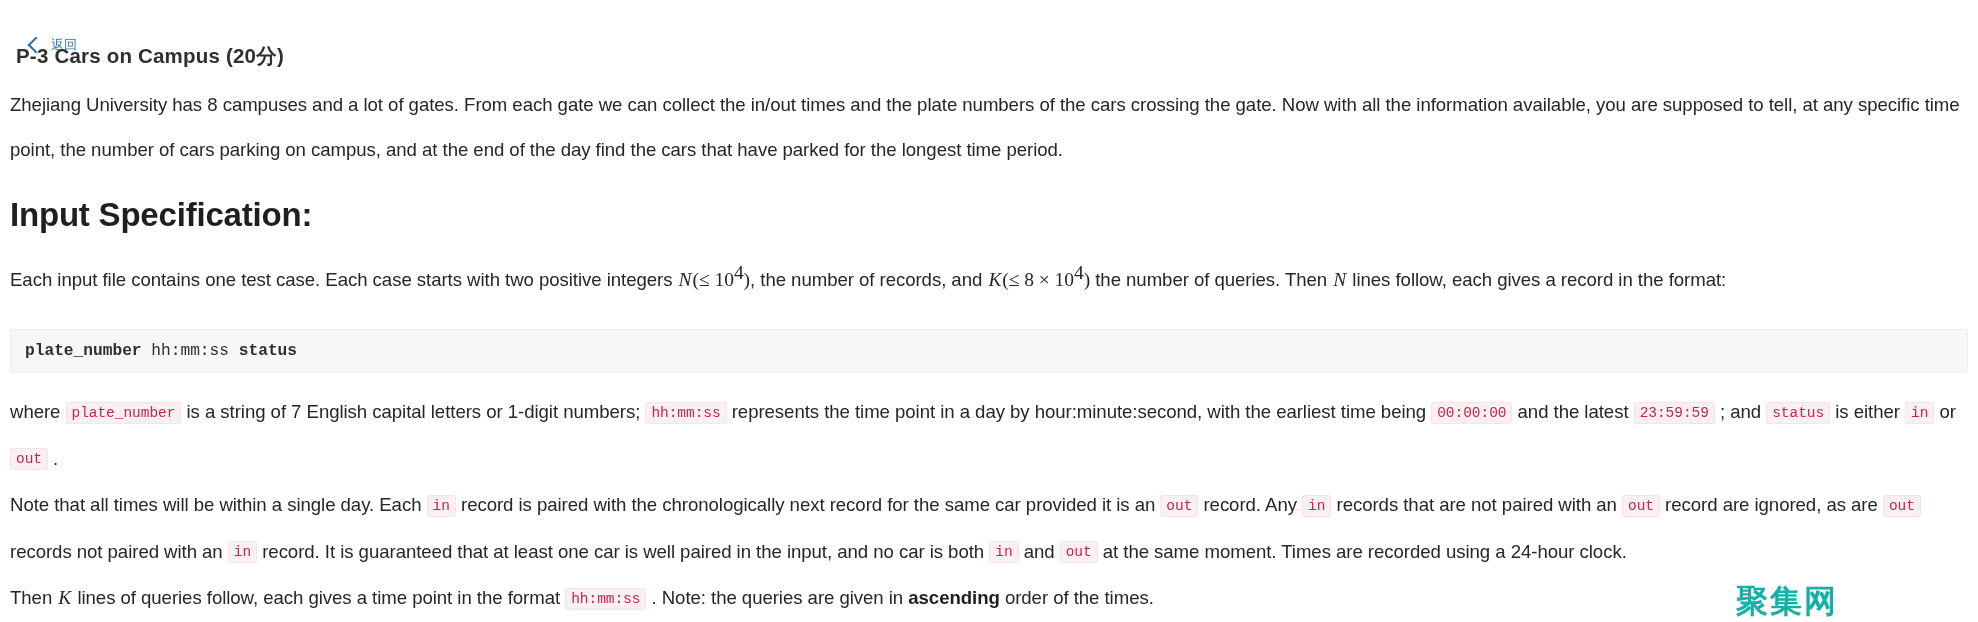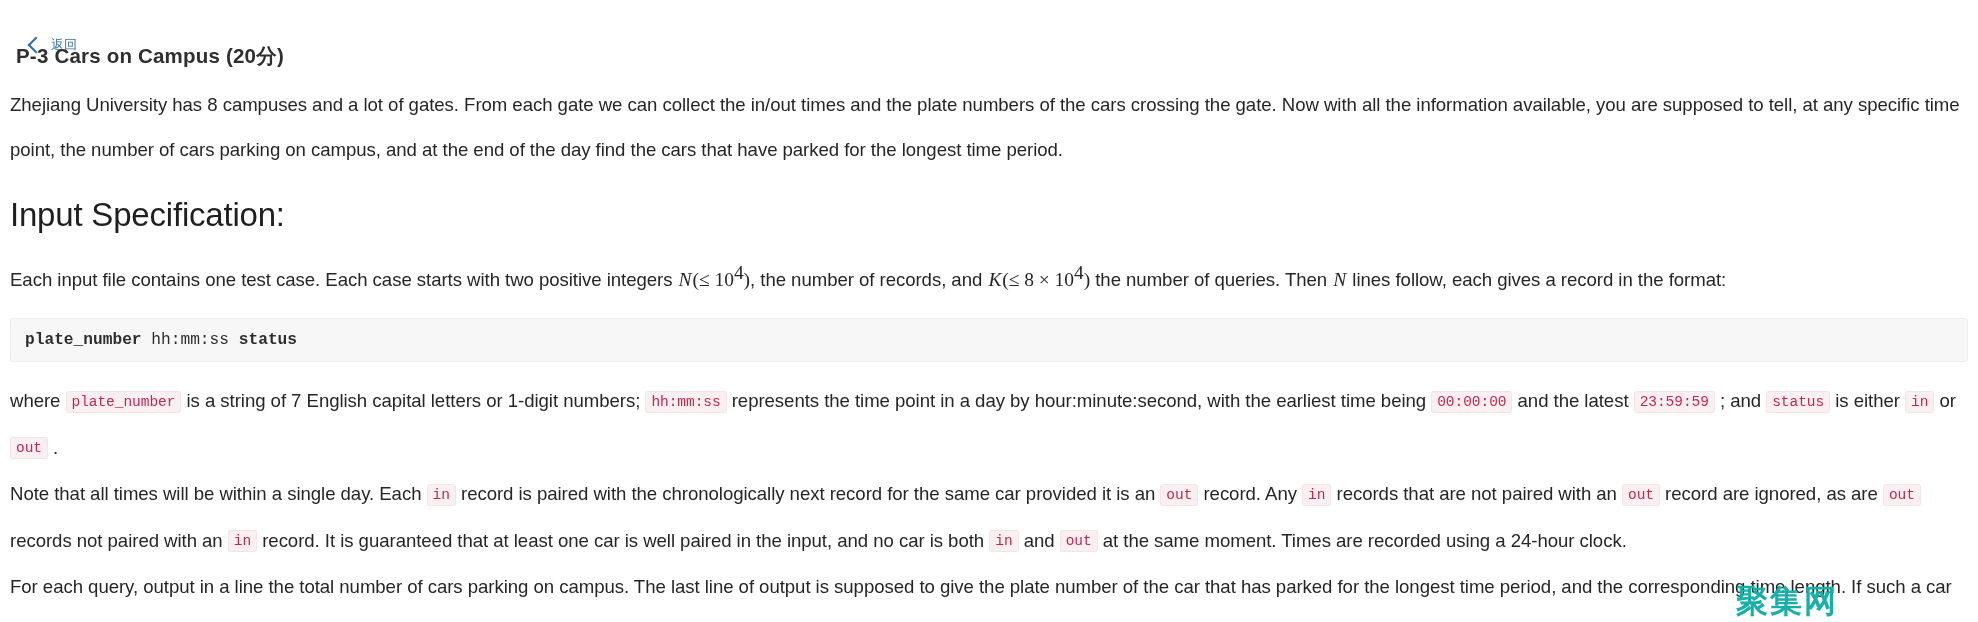--- a/index.html
+++ b/index.html
@@ -96,21 +96,21 @@
     line-height: 45px;
     color: #262626;
     font-family: "Liberation Sans", sans-serif;
     letter-spacing: -0.05px;
   }
 
   .para-intro { margin-bottom: 4px; }
 
   h2.spec-heading {
     font-size: 33px;
-    font-weight: normal;
+    font-weight: bold;
     color: #1f1f1f;
     margin: 22px 0 14px 0;
     line-height: 42px;
     letter-spacing: -0.2px;
     font-family: "Liberation Sans", sans-serif;
   }
 
   
   .math {
     font-family: "Liberation Serif", serif;
@@ -119,21 +119,21 @@
     padding: 0 1px;
   }
   .math-up {
     font-family: "Liberation Serif", serif;
     font-style: normal;
     font-size: 19.5px;
   }
 
   
   .code-block {
-    margin: 16px 0 16px 0;
+    margin: 27px 0 16px 0;
     background: #f7f7f7;
     border: 1px solid #eeeeee;
     border-radius: 3px;
     padding: 11px 14px;
     font-family: "Liberation Mono", "DejaVu Sans Mono", monospace;
     font-size: 16.2px;
     color: #2e2e2e;
     line-height: 20px;
     width: 1958px;
   }
@@ -212,20 +212,21 @@
     <h2 class="spec-heading">Input Specification:</h2>
 
     <p class="body-text"><span>Each input file contains one test case. Each case starts with two positive integers </span><span class="math">N</span><span class="math-up">(</span><span class="math-up">≤ 10</span><sup class="math-up">4</sup><span class="math-up">)</span><span>, the number of records, and </span><span class="math">K</span><span class="math-up">(</span><span class="math-up">≤ 8 × 10</span><sup class="math-up">4</sup><span class="math-up">)</span><span> the number of queries. Then </span><span class="math">N</span><span> lines follow, each gives a record in the format:</span></p>
 
     <div class="code-block"><span class="kw">plate_number</span> <span>hh:mm:ss</span> <span class="kw">status</span></div>
 
     <p class="body-text"><span>where </span><code class="inline">plate_number</code><span> is a string of 7 English capital letters or 1-digit numbers; </span><code class="inline">hh:mm:ss</code><span> represents the time point in a day by hour:minute:second, with the earliest time being </span><code class="inline">00:00:00</code><span> and the latest </span><code class="inline">23:59:59</code><span> ; and </span><code class="inline">status</code><span> is either </span><code class="inline">in</code><span> or </span><code class="inline">out</code><span> .</span></p>
 
     <p class="body-text"><span>Note that all times will be within a single day. Each </span><code class="inline">in</code><span> record is paired with the chronologically next record for the same car provided it is an </span><code class="inline">out</code><span> record. Any </span><code class="inline">in</code><span> records that are not paired with an </span><code class="inline">out</code><span> record are ignored, as are </span><code class="inline">out</code><span> records not paired with an </span><code class="inline">in</code><span> record. It is guaranteed that at least one car is well paired in the input, and no car is both </span><code class="inline">in</code><span> and </span><code class="inline">out</code><span> at the same moment. Times are recorded using a 24-hour clock.</span></p>
 
+    <p class="body-text"><span>Then </span><span class="math">K</span><span> lines of queries follow, each gives a time point in the format </span><code class="inline">hh:mm:ss</code><span> . Note: the queries are given in </span><b class="strong">ascending</b><span> order of the times.</span></p>
 
 
     <p class="body-text">For each query, output in a line the total number of cars parking on campus. The last line of output is supposed to give the plate number of the car that has parked for the longest time period, and the corresponding time length. If such a car is not unique, then output all of their plate numbers in a line in alphabetical order, separated by a space.</p>
 
   </div>
 
   <div class="wm-juji">聚集网</div>
 
   <div class="scroll-hint"></div>
 

